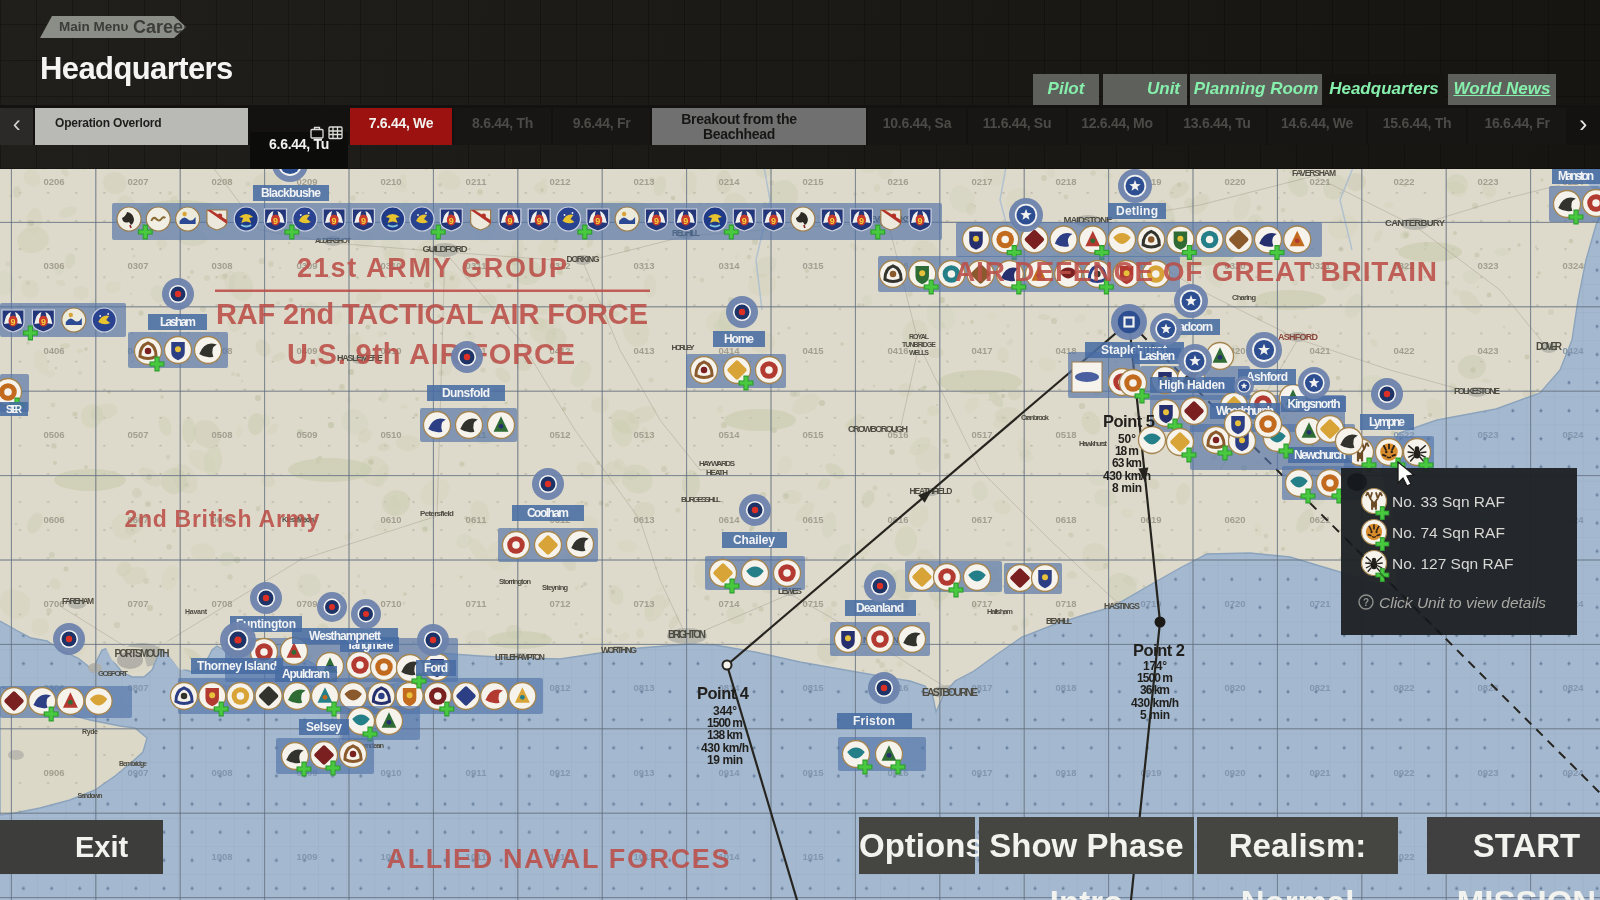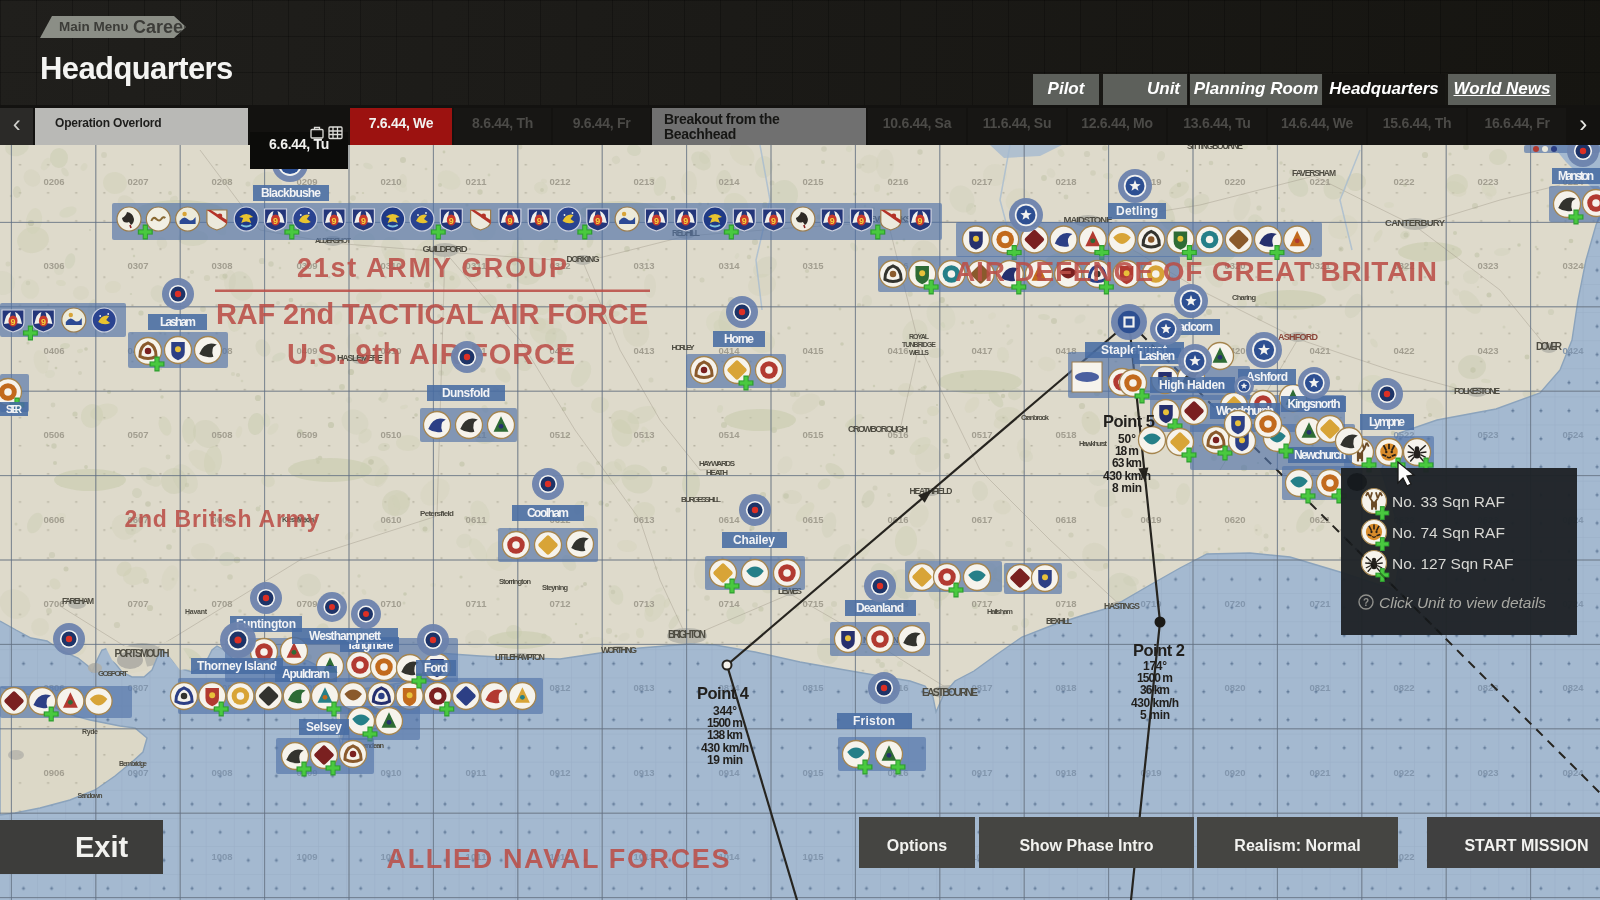--- a/index.html
+++ b/index.html
@@ -1,35 +1,35 @@
 <!DOCTYPE html>
 <html><head><meta charset="utf-8"><style>
 *{margin:0;padding:0;box-sizing:border-box;}
 html,body{width:1600px;height:900px;overflow:hidden;background:#171613;font-family:"Liberation Sans",sans-serif;}
 #page{position:relative;width:1600px;height:900px;}
 #map{position:absolute;left:0;top:0;}
-#hdr{position:absolute;left:0;top:0;width:1600px;height:145px;
+#hdr{position:absolute;left:0;top:0;width:1600px;height:169px;
 background:
  repeating-linear-gradient(90deg, rgba(0,0,0,0.25) 0 1px, transparent 1px 36px),
  repeating-linear-gradient(0deg, rgba(0,0,0,0.25) 0 1px, transparent 1px 36px),
  linear-gradient(100deg,#201f1c 0%,#1b1a17 45%,#161511 100%);}
 .bc{position:absolute;top:16px;height:22px;background:#8b8e86;color:#3c3c38;font-weight:bold;line-height:22px;}
 #bc1{left:40px;width:97px;padding-left:19px;font-size:13.5px;clip-path:polygon(12px 0,85px 0,97px 11px,85px 22px,0 22px);}
 #bc2{left:120px;width:66px;padding-left:13px;font-size:18px;clip-path:polygon(0 0,54px 0,66px 11px,54px 22px,0 22px,9px 11px);}
 #title{position:absolute;left:40px;top:51px;color:#f4f4f2;font-size:31px;font-weight:bold;letter-spacing:-0.6px;}
-.tab{position:absolute;top:74px;height:31px;background:#5d605b;color:#ffffff;font-size:17px;font-weight:bold;font-style:italic;text-align:center;line-height:30px;}
+.tab{position:absolute;top:74px;height:31px;background:#5d605b;color:#86efac;font-size:17px;font-weight:bold;font-style:italic;text-align:center;line-height:30px;}
 .tab.act{background:#151411;}
 #tl{position:absolute;left:0;top:105px;width:1600px;height:40px;background:#131210;}
 .tlc{position:absolute;top:3px;height:37px;background:#171614;color:#4b4a47;font-size:14px;font-weight:bold;text-align:center;line-height:31px;letter-spacing:-0.3px;}
 .tlc.on{background:#0c0c0a;color:#f2f2ef;line-height:24px;margin-top:24px;}
 .tlc.red{background:#9c1210;color:#f2f2ef;}
 .tlc.ov{background:#b9b9b6;color:#1d1d1b;text-align:left;padding-left:20px;font-size:12px;letter-spacing:-0.2px;}
 .tlc.bo{background:#707070;color:#161614;font-size:14px;line-height:15px;}
 .tlc.arr{background:#2b2a28;text-align:center;}
-.btn{position:absolute;top:817px;height:51px;background:#454542;color:#f2f2ef;font-size:16px;font-weight:bold;text-align:center;line-height:57px;}
+.btn{position:absolute;top:817px;height:57px;background:#454542;color:#f2f2ef;font-size:33px;font-weight:bold;text-align:center;line-height:57px;}
 </style></head>
 <body>
 <div id="page">
 <div id="map"><svg width="1600" height="900" viewBox="0 0 1600 900" font-family="Liberation Sans, sans-serif">
 <defs>
 <pattern id="seadots" width="28.1" height="28.1" patternUnits="userSpaceOnUse" patternTransform="translate(9 3)">
             <rect width="28.1" height="28.1" fill="none"></rect>
             <path d="M0 0H28.1M0 0V28.1" stroke="rgba(100,120,150,0.16)" stroke-width="1"></path>
             <rect x="13" y="13.5" width="3" height="1.6" fill="rgba(70,95,130,0.55)"></rect>
             <rect x="13.7" y="12.2" width="1.6" height="4" fill="rgba(70,95,130,0.35)"></rect>
@@ -2525,21 +2525,21 @@
       <div class="tab act" style="left:1323px;width:122px;">Headquarters</div>
       <div class="tab" style="left:1448px;width:108px;text-decoration:underline;">World News</div>
 <div id="tl">
         <div class="tlc arr" style="left:0;width:33px;"><span style="font-size:24px;color:#cfcfcb;font-weight:normal;">‹</span></div>
         <div class="tlc ov" style="left:35px;width:213px;">Operation Overlord</div>
         <div class="tlc on" style="left:250px;width:98px;">6.6.44, Tu</div>
         <div class="tlc red" style="left:350px;width:102px;">7.6.44, We</div>
         <div class="tlc dim" style="left:454px;width:97px;">8.6.44, Th</div>
         <div class="tlc dim" style="left:553px;width:97px;">9.6.44, Fr</div>
         <div class="tlc bo" style="left:652px;width:214px;">
-          <div style="margin:4px 0 0 12px;line-height:15px;text-align:left;width:150px;">Breakout from the Beachhead</div>
+          <div style="margin:4px 0 0 12px;line-height:15px;text-align:center;width:150px;">Breakout from the Beachhead</div>
         </div>
         <div class="tlc dim" style="left:868px;width:98px;">10.6.44, Sa</div>
         <div class="tlc dim" style="left:968px;width:98px;">11.6.44, Su</div>
         <div class="tlc dim" style="left:1068px;width:98px;">12.6.44, Mo</div>
         <div class="tlc dim" style="left:1168px;width:98px;">13.6.44, Tu</div>
         <div class="tlc dim" style="left:1268px;width:98px;">14.6.44, We</div>
         <div class="tlc dim" style="left:1368px;width:98px;">15.6.44, Th</div>
         <div class="tlc dim" style="left:1468px;width:98px;">16.6.44, Fr</div>
         <div class="tlc" style="left:1566px;width:34px;background:#131210;text-align:center;"><span style="font-size:24px;color:#e8e8e4;font-weight:normal;">›</span></div>
         <svg style="position:absolute;left:310px;top:20px;" width="38" height="15" viewBox="0 0 38 15">

